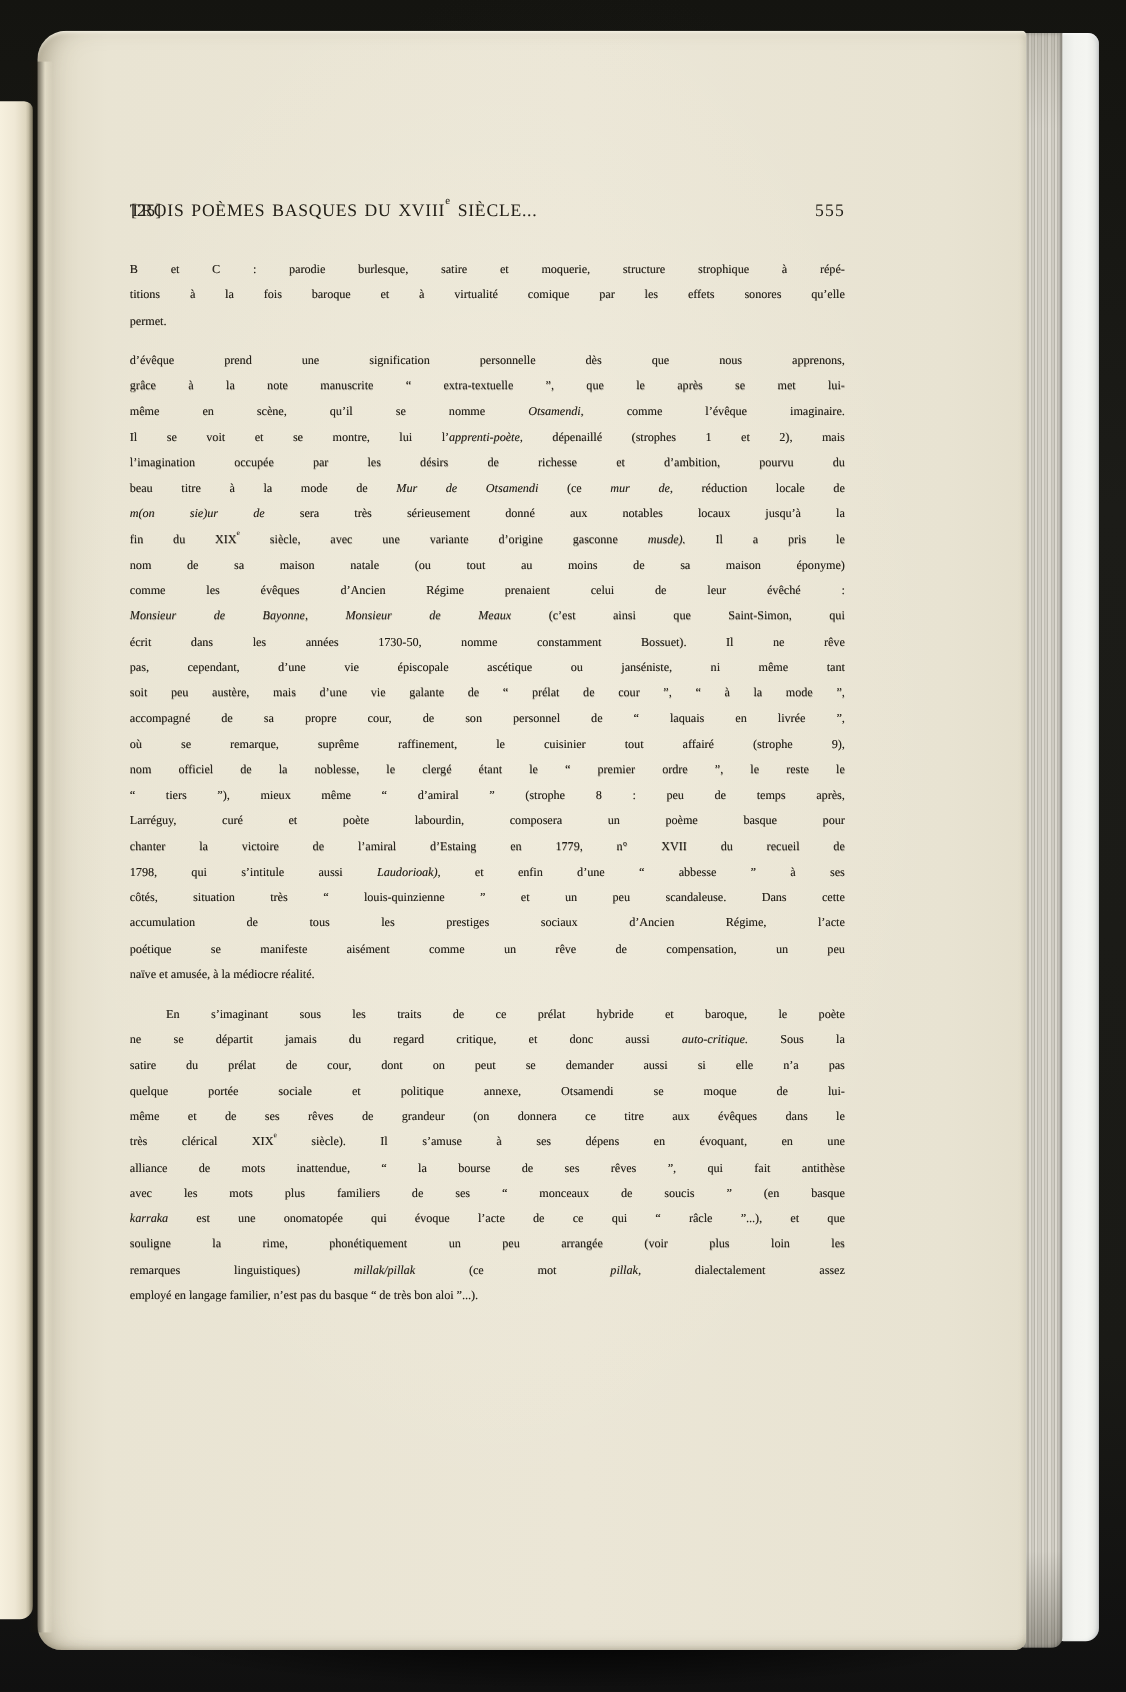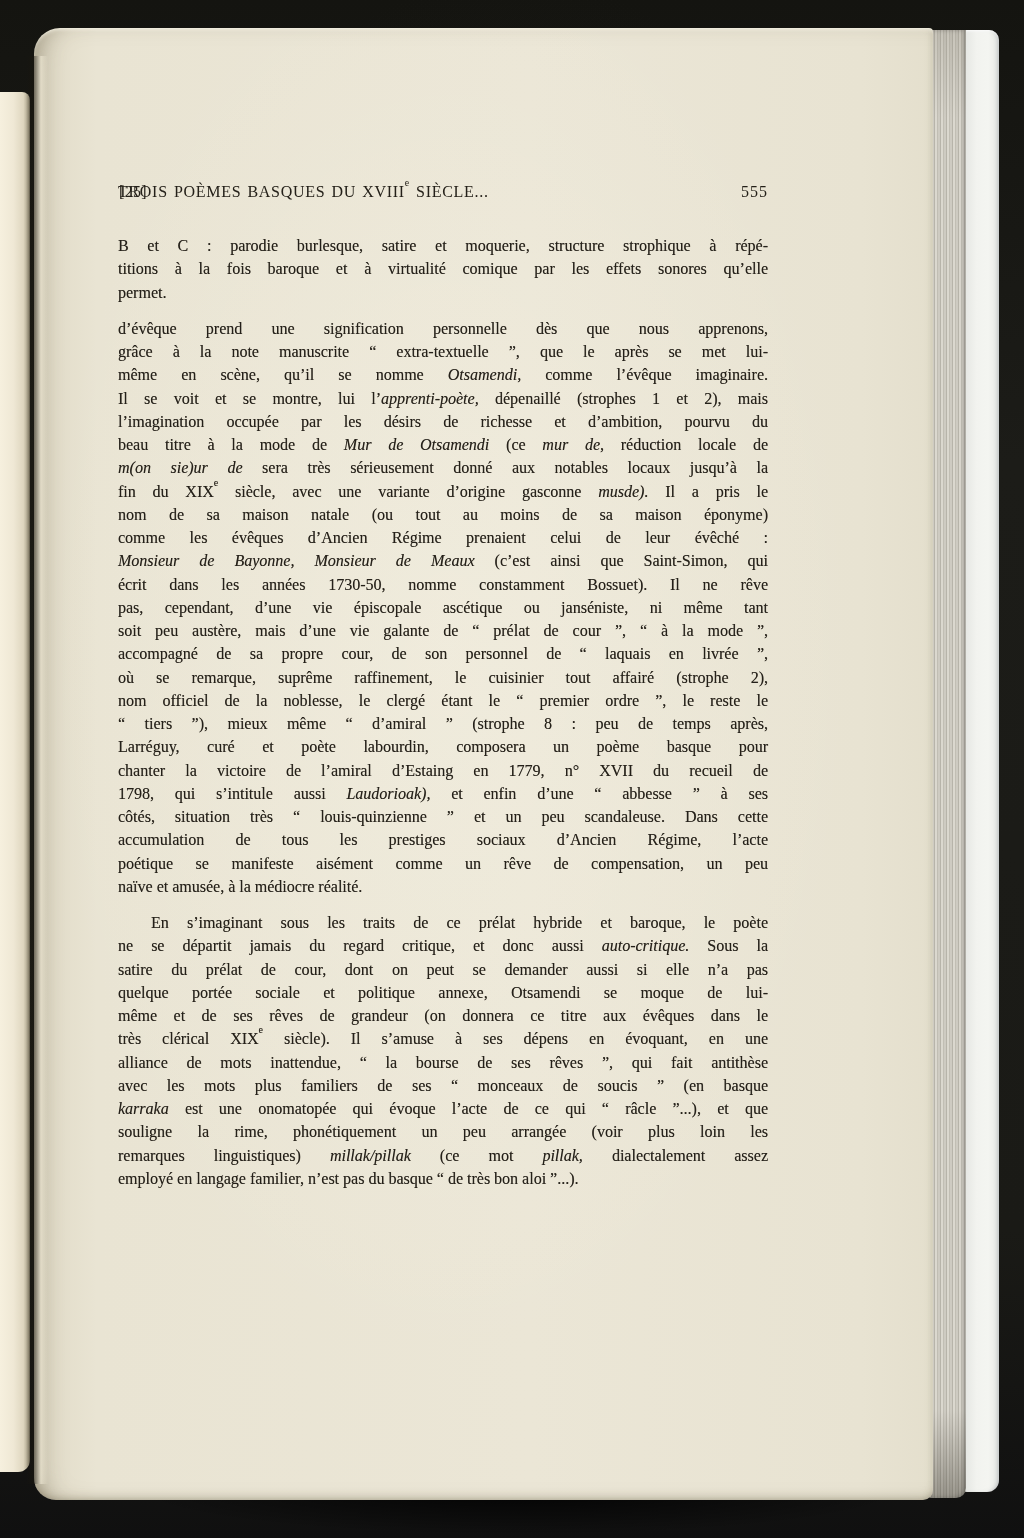--- a/index.html
+++ b/index.html
@@ -64,21 +64,21 @@
   }
   .running-header{
     position:absolute;top:183px;left:0;width:650px;height:22px;
     font-size:16px;letter-spacing:0.3px;
   }
   .running-header .sec{position:absolute;left:1px;top:0;}
   .running-header .ttl{position:absolute;left:0;right:0;top:0;text-align:left;letter-spacing:0.7px;word-spacing:1.5px;}
   .running-header .pg{position:absolute;right:0;top:0;letter-spacing:1px;}
   .body-text{
     position:absolute;top:234px;left:0;width:650px;
-    font-size:16px;line-height:23.25px;
+    font-size:11px;line-height:23.25px;
     text-shadow:0.25px 0.25px 0.35px rgba(46,38,28,0.45);
   }
   .paragraph{margin:0;}
   .paragraph + .paragraph{margin-top:13px;}
   .line{text-align:justify;text-align-last:justify;white-space:normal;}
   .line.last{text-align-last:left;}
   .line.first-indent{text-indent:33px;}
   .i{font-style:italic;}
   sup{font-size:0.62em;line-height:0;position:relative;top:-0.45em;}
 </style>
@@ -115,21 +115,21 @@
           <div class="line">beau titre à la mode de <span class="i">Mur de Otsamendi</span> (ce <span class="i">mur de,</span> réduction locale de</div>
           <div class="line"><span class="i">m(on sie)ur de</span> sera très sérieusement donné aux notables locaux jusqu’à la</div>
           <div class="line">fin du XIX<sup>e</sup> siècle, avec une variante d’origine gasconne <span class="i">musde).</span> Il a pris le</div>
           <div class="line">nom de sa maison natale (ou tout au moins de sa maison éponyme)</div>
           <div class="line">comme les évêques d’Ancien Régime prenaient celui de leur évêché :</div>
           <div class="line"><span class="i">Monsieur de Bayonne, Monsieur de Meaux</span> (c’est ainsi que Saint-Simon, qui</div>
           <div class="line">écrit dans les années 1730-50, nomme constamment Bossuet). Il ne rêve</div>
           <div class="line">pas, cependant, d’une vie épiscopale ascétique ou janséniste, ni même tant</div>
           <div class="line">soit peu austère, mais d’une vie galante de “ prélat de cour ”, “ à la mode ”,</div>
           <div class="line">accompagné de sa propre cour, de son personnel de “ laquais en livrée ”,</div>
-          <div class="line">où se remarque, suprême raffinement, le cuisinier tout affairé (strophe 2),</div>
+          <div class="line">où se remarque, suprême raffinement, le cuisinier tout affairé (strophe 9),</div>
           <div class="line">nom officiel de la noblesse, le clergé étant le “ premier ordre ”, le reste le</div>
           <div class="line">“ tiers ”), mieux même “ d’amiral ” (strophe 8 : peu de temps après,</div>
           <div class="line">Larréguy, curé et poète labourdin, composera un poème basque pour</div>
           <div class="line">chanter la victoire de l’amiral d’Estaing en 1779, n° XVII du recueil de</div>
           <div class="line">1798, qui s’intitule aussi <span class="i">Laudorioak),</span> et enfin d’une “ abbesse ” à ses</div>
           <div class="line">côtés, situation très “ louis-quinzienne ” et un peu scandaleuse. Dans cette</div>
           <div class="line">accumulation de tous les prestiges sociaux d’Ancien Régime, l’acte</div>
           <div class="line">poétique se manifeste aisément comme un rêve de compensation, un peu</div>
           <div class="line last">naïve et amusée, à la médiocre réalité.</div>
         </div>

